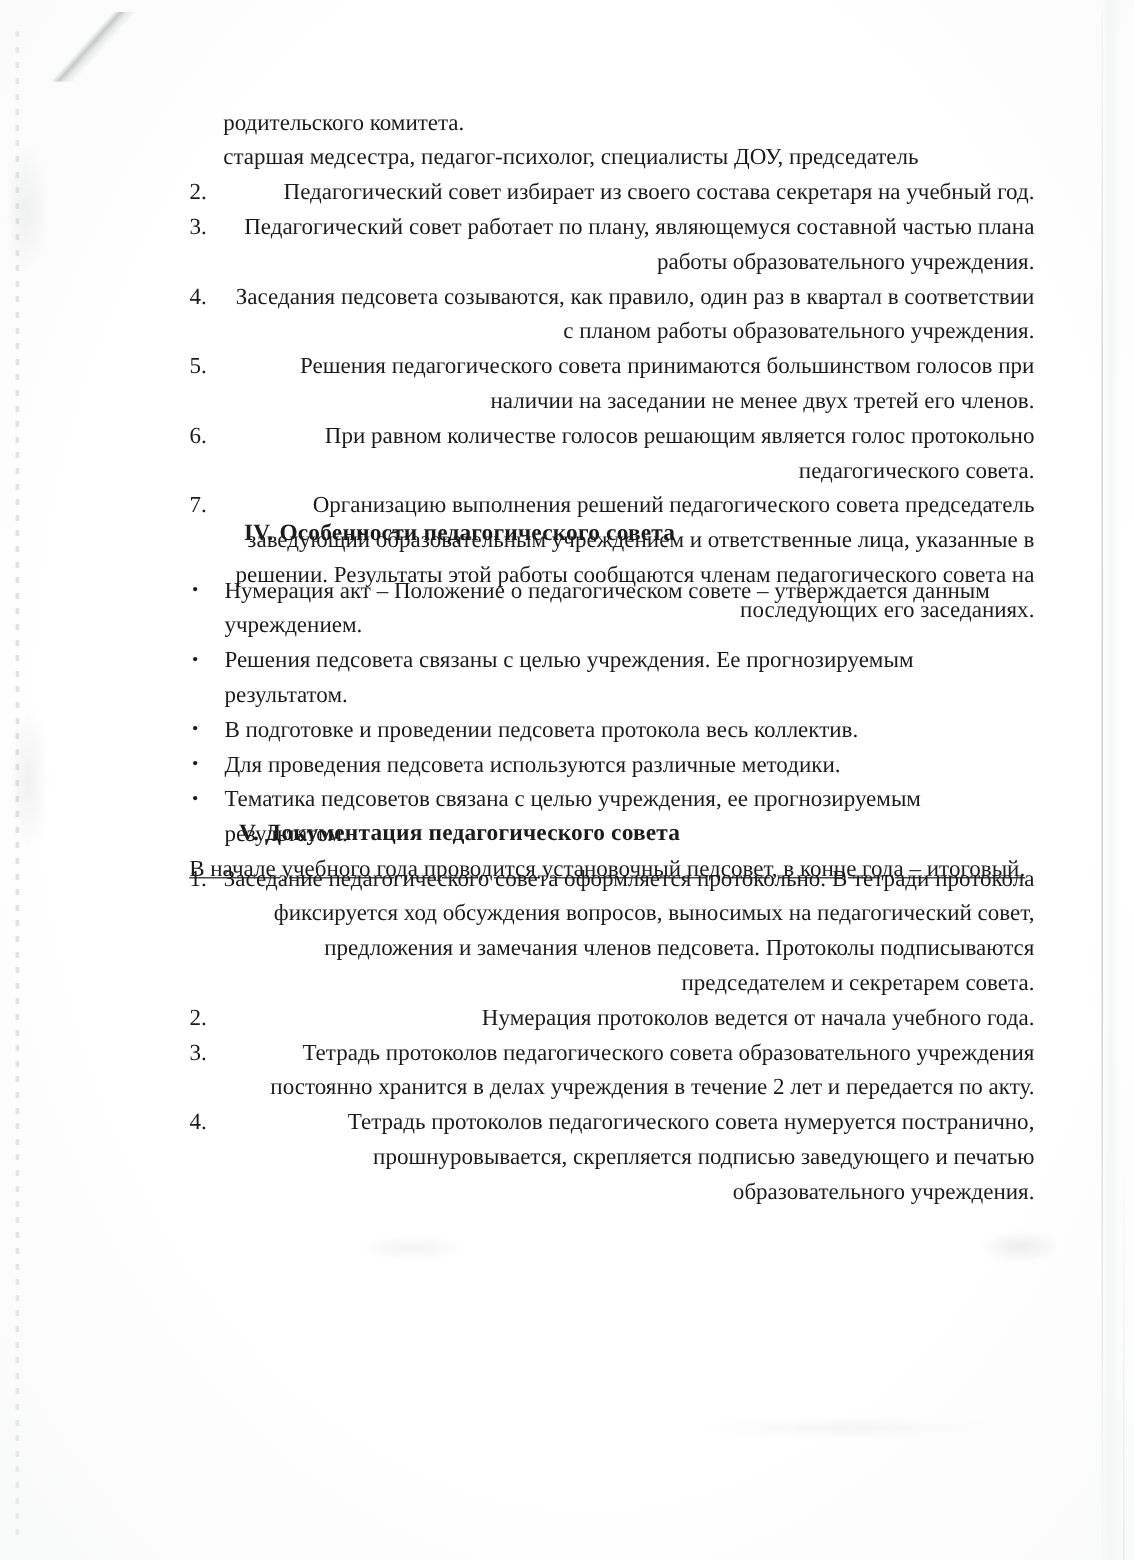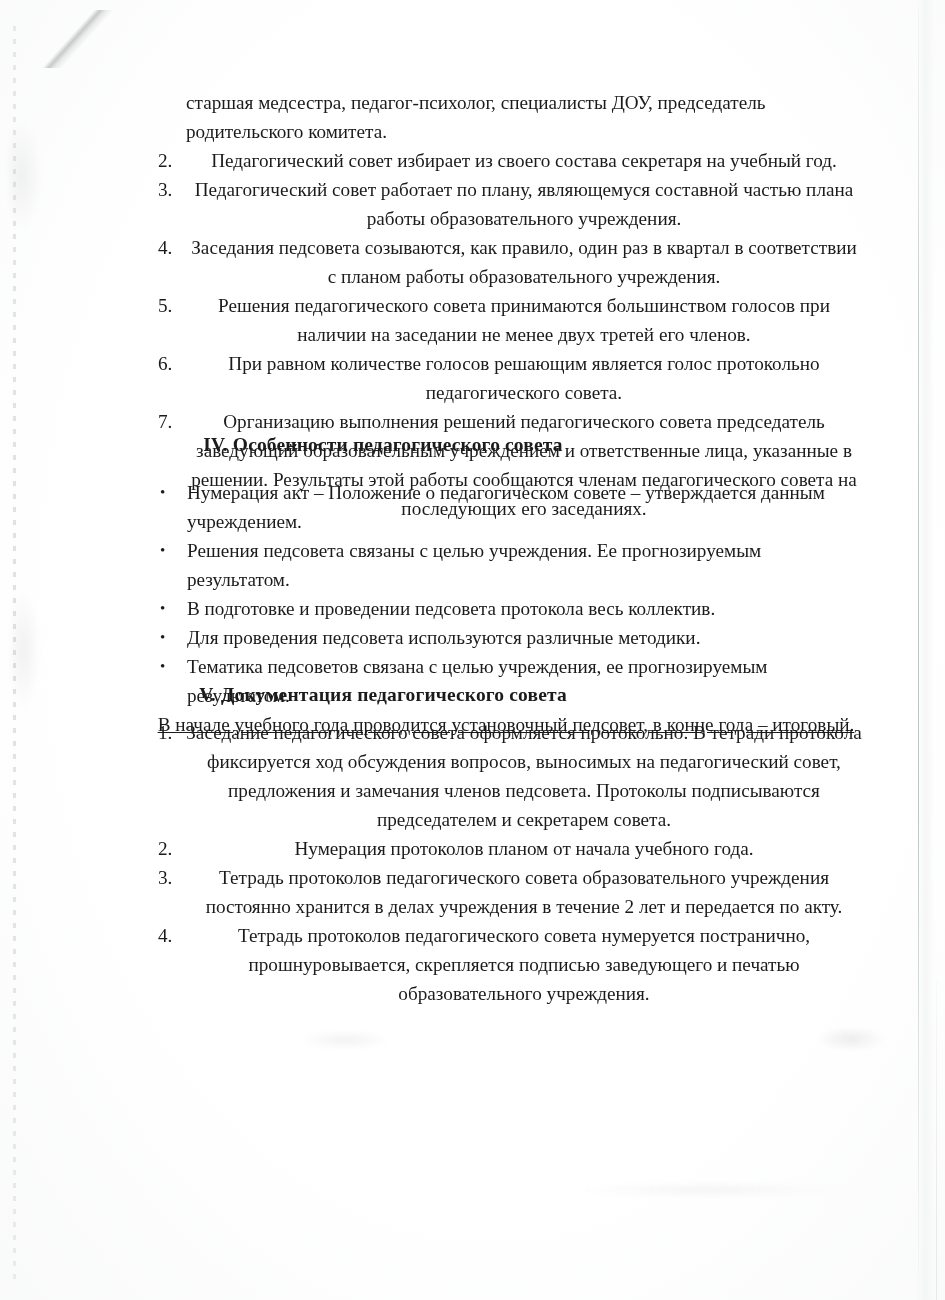--- a/index.html
+++ b/index.html
@@ -162,21 +162,21 @@
   .li-marker {
     flex: 0 0 auto;
     width: 36px;
     text-align: left;
     padding-left: 8px;
     box-sizing: border-box;
   }
 
   .li-text {
     flex: 1 1 auto;
-    text-align: center;
+    text-align: right;
   }
 
   .plain-para {
     font-size: 19.2px;
     line-height: 29px;
     text-align: center;
     text-decoration: underline;
   }
 
   .hang-para {
@@ -233,22 +233,22 @@
     <div class="right-edge-line2"></div>
     <div class="smudge-mid-right"></div>
     <div class="smudge-lower-left"></div>
     <div class="smudge-bottom-row"></div>
     <div class="smudge-page-tint"></div>
   </div>
 
   <div class="content">
 
     <div class="text-block" style="top:88px;">
+      <div class="hang-para">родительского комитета.</div>
       <div class="hang-para">старшая медсестра, педагог-психолог, специалисты ДОУ, председатель</div>
-      <div class="hang-para">родительского комитета.</div>
     </div>
 
     <div class="text-block" style="top:146px;">
       <ol class="ol-list">
         <li class="li-row">
           <span class="li-marker">2.</span>
           <span class="li-text">Педагогический совет избирает из своего состава секретаря на учебный год.</span>
         </li>
         <li class="li-row">
           <span class="li-marker">3.</span>
@@ -308,21 +308,21 @@
     </div>
 
     <div class="text-block" style="top:718px;">
       <ol class="ol-list">
         <li class="li-row">
           <span class="li-marker">1.</span>
           <span class="li-text">Заседание педагогического совета оформляется протокольно. В тетради протокола фиксируется ход обсуждения вопросов, выносимых на педагогический совет, предложения и замечания членов педсовета. Протоколы подписываются председателем и секретарем совета.</span>
         </li>
         <li class="li-row">
           <span class="li-marker">2.</span>
-          <span class="li-text">Нумерация протоколов планом от начала учебного года.</span>
+          <span class="li-text">Нумерация протоколов ведется от начала учебного года.</span>
         </li>
         <li class="li-row">
           <span class="li-marker">3.</span>
           <span class="li-text">Тетрадь протоколов педагогического совета образовательного учреждения постоянно хранится в делах учреждения в течение 2 лет и передается по акту.</span>
         </li>
         <li class="li-row">
           <span class="li-marker">4.</span>
           <span class="li-text">Тетрадь протоколов педагогического совета нумеруется постранично, прошнуровывается, скрепляется подписью заведующего и печатью образовательного учреждения.</span>
         </li>
       </ol>

